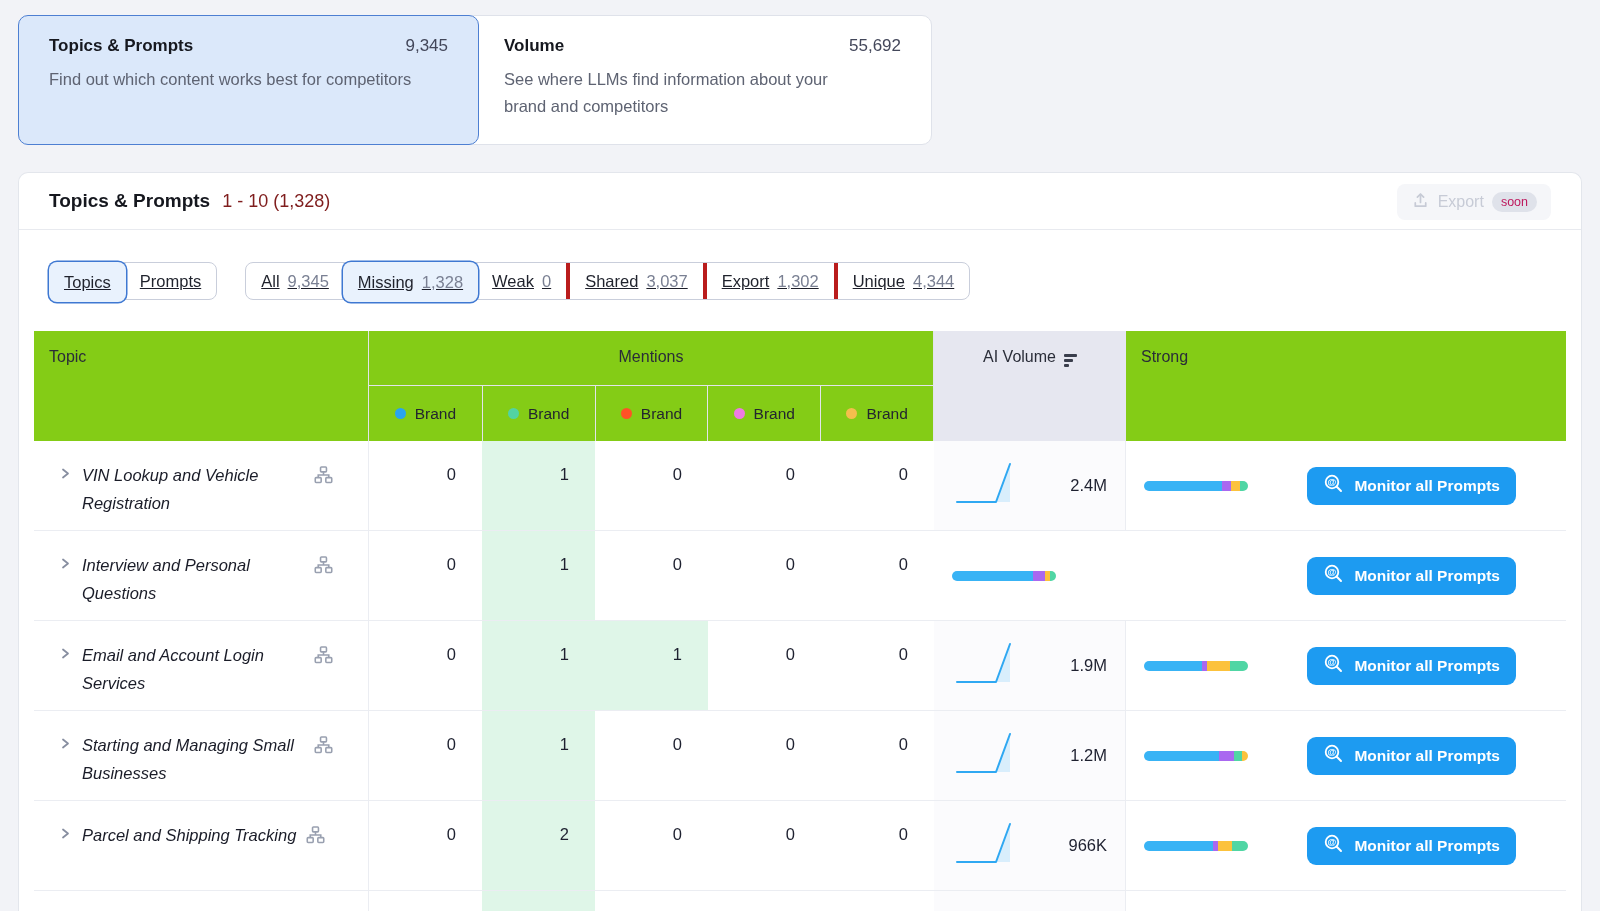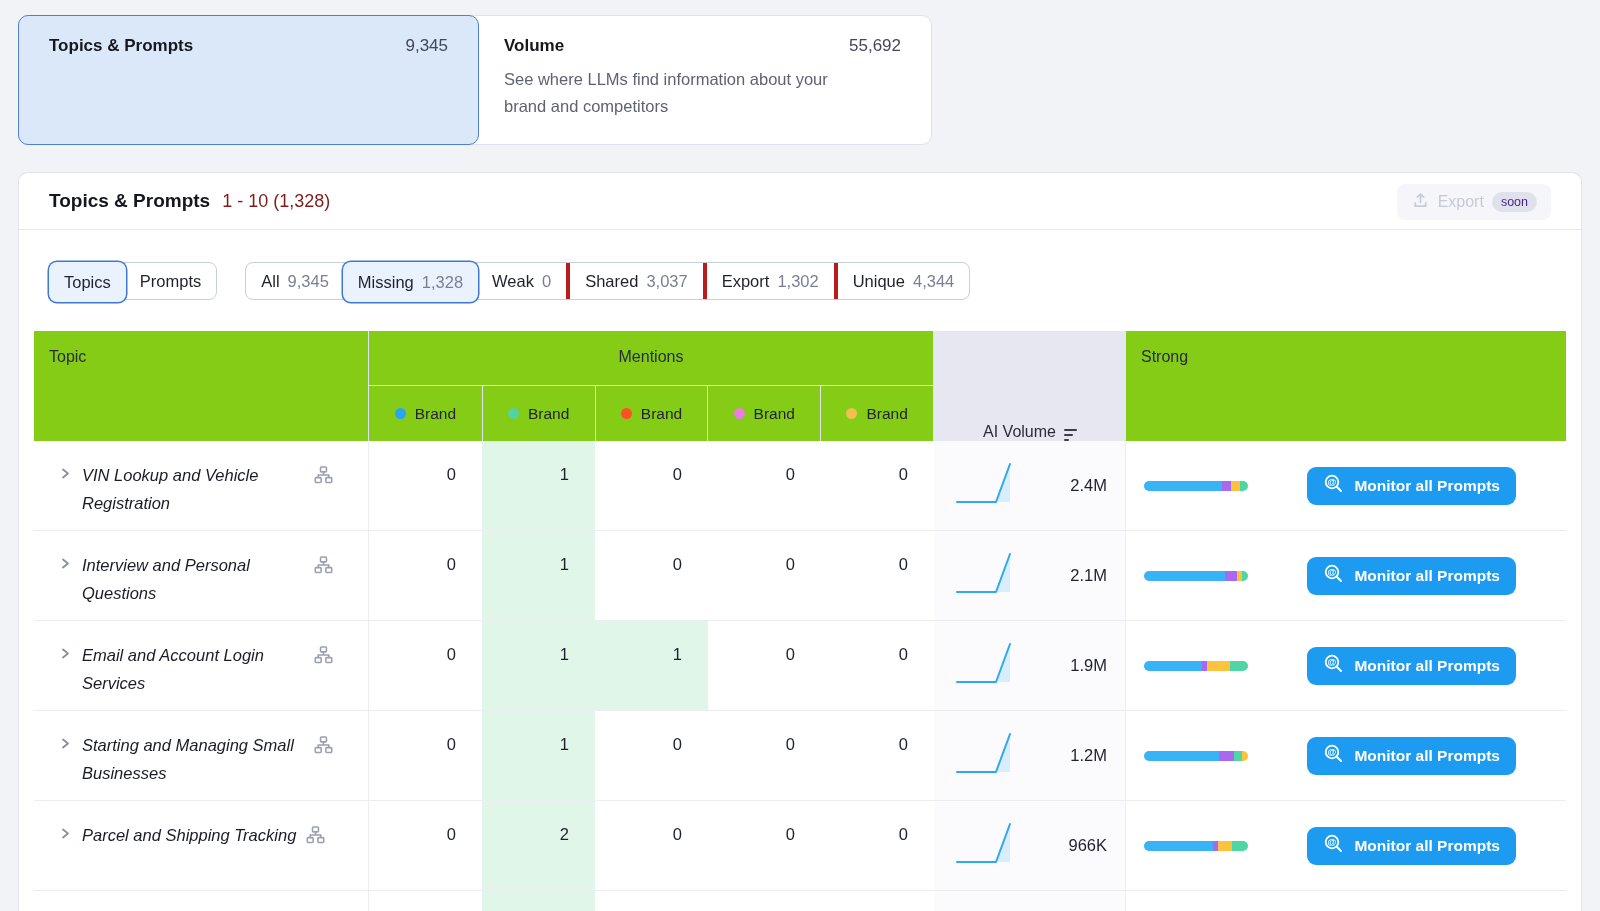--- a/index.html
+++ b/index.html
@@ -38,24 +38,24 @@
     border-bottom:1px solid #E8EAEF; position:relative;
   }
   .panel-title { font-size:19px; font-weight:700; color:#15171E; }
   .panel-range { font-size:18px; color:#7f1d1d; margin-left:12px; }
   .export-btn {
     position:absolute; right:30px; top:11px; height:36px;
     display:flex; align-items:center; gap:8px; padding:0 14px;
     background:#F5F6F9; border:none; border-radius:8px; cursor:default;
   }
   .export-label { font-size:16px; color:#C7CBD6; }
-  .soon-badge { background:#DFE2EA; color:#4c1d95; font-size:12.5px; padding:3px 9px; border-radius:10px; }
+  .soon-badge { background:#DFE2EA; color:#be185d; font-size:12.5px; padding:3px 9px; border-radius:10px; }
 
   
-  .filters-row { display:flex; gap:28px; padding:32px 30px 0 30px; height:100px; }
+  .filters-row { display:flex; gap:28px; padding:32px 30px 0 30px; height:100px;text-decoration:underline; }
   .seg-group { display:inline-flex; border:1px solid #C9CEDB; border-radius:8px; background:#FFF; height:38px; }
   .seg {
     display:flex; align-items:center; gap:8px; padding:0 15px;
     font-size:16.5px; color:#1F222C; cursor:pointer; position:relative;
     border-left:4px solid #b91c1c; white-space:nowrap;
   }
   .seg:first-child { border-left:none; }
   .seg .cnt { color:#7A8093; }
   .seg.selected {
     background:#E9F2FD; border-radius:8px; z-index:2;
@@ -66,21 +66,21 @@
   
   .table { position:absolute; left:15px; right:15px; top:158px; }
   .thead { display:flex; background:#84cc16; height:110px; font-size:16px; color:#2A2D38; }
   .h-topic { width:335px; padding:17px 0 0 15px; border-right:1px solid #E2E4EB; }
   .h-mentions-group { width:565px; display:flex; flex-direction:column; border-right:1px solid #E2E4EB; }
   .h-mentions-label { height:55px; display:flex; align-items:flex-start; justify-content:center; padding-top:17px; border-bottom:1px solid #E2E4EB; }
   .h-brands { flex:1; display:flex; }
   .brand-cell { width:113px; display:flex; align-items:center; justify-content:center; gap:9px; border-left:1px solid #E2E4EB; font-size:15.5px; color:#23262F; }
   .brand-cell:first-child { border-left:none; }
   .brand-dot { width:11px; height:11px; border-radius:50%; display:inline-block; }
-  .h-ai { width:192px; background:#E6E7F0; display:flex; align-items:flex-end; justify-content:center; gap:8px; padding-top:17px; cursor:pointer; }
+  .h-ai { width:192px; background:#E6E7F0; display:flex; align-items:flex-start; justify-content:center; gap:8px; padding-top:17px; cursor:pointer; }
   .h-intent { flex:1; padding:17px 0 0 15px; }
   .sort-icon { display:inline-flex; flex-direction:column; gap:2.5px; margin-top:6px; }
   .sort-icon span { height:2.5px; background:#3A3E4C; border-radius:1px; display:block; }
   .sort-icon .s1 { width:13px; } .sort-icon .s2 { width:9px; } .sort-icon .s3 { width:5px; }
 
   .trow { display:flex; height:90px; border-bottom:1px solid #EBEDF2; background:#FFF; }
   .cell { display:flex; }
   .c-topic { width:335px; padding:20px 10px 0 24px; border-right:1px solid #EBEDF2; align-items:flex-start; }
   .chev { margin:5px 10px 0 0; flex:0 0 auto; cursor:pointer; }
   .tname { font-size:16.5px; color:#1A1C28; line-height:1.7; max-width:222px; cursor:pointer;font-style:italic; }
@@ -102,20 +102,21 @@
 </style>
 </head>
 <body>
 
 <div class="tab-cards">
   <div class="tab-card selected">
     <div class="tab-card-top">
       <span class="tab-card-title">Topics &amp; Prompts</span>
       <span class="tab-card-count">9,345</span>
     </div>
+    <div class="tab-card-desc">Find out which content works best for competitors</div>
   </div>
   <div class="tab-card">
     <div class="tab-card-top">
       <span class="tab-card-title">Volume</span>
       <span class="tab-card-count">55,692</span>
     </div>
     <div class="tab-card-desc">See where LLMs find information about your brand and competitors</div>
   </div>
 </div>
 
@@ -277,29 +278,20 @@
           <rect x="1.2" y="11" width="5.6" height="4.6" rx="0.8"></rect>
           <rect x="11.2" y="11" width="5.6" height="4.6" rx="0.8"></rect>
         </svg>
       </span>
     </div>
     <div class="cell c-m">0</div>
           <div class="cell c-m green">1</div>
           <div class="cell c-m">0</div>
           <div class="cell c-m">0</div>
           <div class="cell c-m">0</div>
-          <div class="cell c-ai">
-      <span class="spark" title="flat-then-spike-up">
-        <svg width="62" height="54" viewBox="0 0 62 54">
-          <polygon points="42,45 56,7 56,45" fill="#D9EEFC"></polygon>
-          <polyline points="3,45 42,45 56,7" fill="none" stroke="#2FA8F2" stroke-width="2" stroke-linejoin="round" stroke-linecap="round"></polyline>
-        </svg>
-      </span>
-      <span class="aival">2.1M</span>
-    </div>
     <div class="cell c-intent">
       <span class="ibar">
               <i style="width: 78%; background: rgb(56, 179, 245);"></i>
               <i style="width: 11%; background: rgb(169, 104, 240);"></i>
               <i style="width: 5%; background: rgb(252, 194, 60);"></i>
               <i style="width: 6%; background: rgb(80, 214, 164);"></i>
             </span>
       <button class="monitor">
         <span>
           <svg width="21" height="21" viewBox="0 0 21 21" fill="none">

